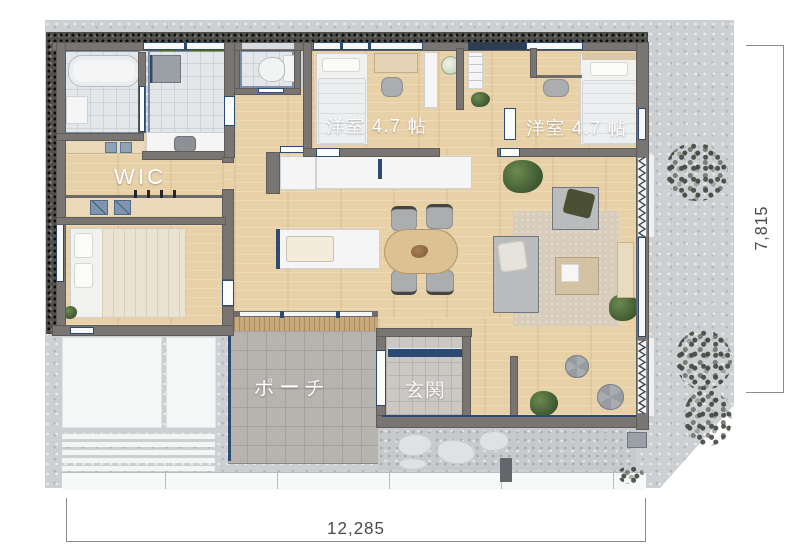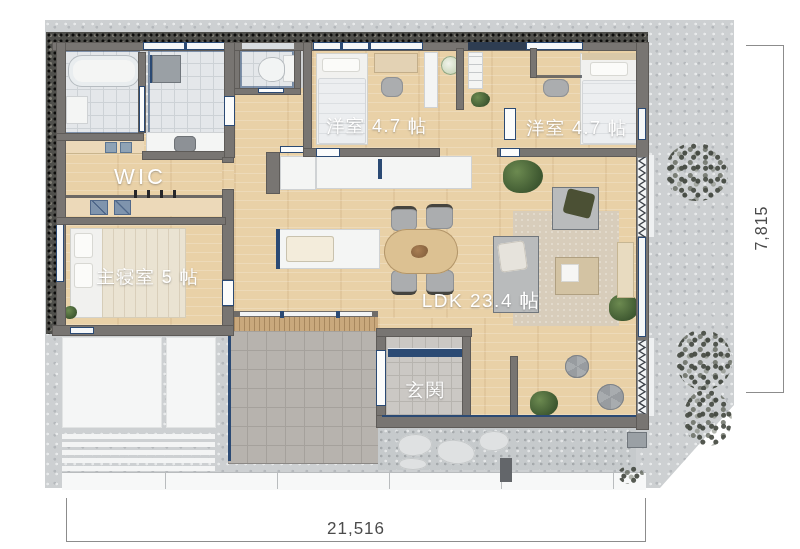--- a/index.html
+++ b/index.html
@@ -272,29 +272,28 @@
   <div class="abs win" style="left:638px;top:237px;width:8px;height:100px;"></div>
   <div class="abs accordion" style="left:637px;top:340px;width:10px;height:74px;">
     <svg width="100%" height="100%" viewBox="0 0 10 80" preserveAspectRatio="none">
       <polyline points="8,0 2,4 8,8 2,12 8,16 2,20 8,24 2,28 8,32 2,36 8,40 2,44 8,48 2,52 8,56 2,60 8,64 2,68 8,72 2,76 8,80" fill="none" stroke="#3d4249" stroke-width="1.4"></polyline>
     </svg>
   </div>
   <div class="abs frame" style="left:649px;top:155px;width:5px;height:82px;"></div>
   <div class="abs frame" style="left:649px;top:338px;width:5px;height:78px;"></div>
 
   <div class="rlabel" style="left:140px;top:177px;font-size:22px;letter-spacing:3px;">WIC</div>
-  <div class="rlabel" style="left:148px;top:277px;font-size:18px;">主寝室 5 帖</div>
   <div class="rlabel" style="left:377px;top:126px;font-size:18px;">洋室 4.7 帖</div>
   <div class="rlabel" style="left:577px;top:128px;font-size:18px;">洋室 4.7 帖</div>
-  <div class="rlabel" style="left:481px;top:301px;font-size:19px;">LDK 23.4 帖</div>
+  <div class="rlabel" style="left:292px;top:387px;font-size:20px;letter-spacing:5px;">ポーチ</div>
   <div class="rlabel" style="left:426px;top:390px;font-size:18px;letter-spacing:2px;">玄関</div>
 
   <div class="abs dimline" style="left:66px;top:541px;width:580px;height:1px;"></div>
   <div class="abs dimline" style="left:66px;top:498px;width:1px;height:43px;"></div>
   <div class="abs dimline" style="left:645px;top:498px;width:1px;height:43px;"></div>
-  <div class="dim" style="left:356px;top:529px;transform:translate(-50%,-50%);">21,516</div>
+  <div class="dim" style="left:356px;top:529px;transform:translate(-50%,-50%);">12,285</div>
 
   <div class="abs dimline" style="left:783px;top:45px;width:1px;height:348px;"></div>
   <div class="abs dimline" style="left:746px;top:45px;width:37px;height:1px;"></div>
   <div class="abs dimline" style="left:746px;top:392px;width:37px;height:1px;"></div>
   <div class="dim" style="left:762px;top:228px;transform:translate(-50%,-50%) rotate(-90deg);font-size:16px;">7,815</div>
 
 </div>
 
 </body></html>

